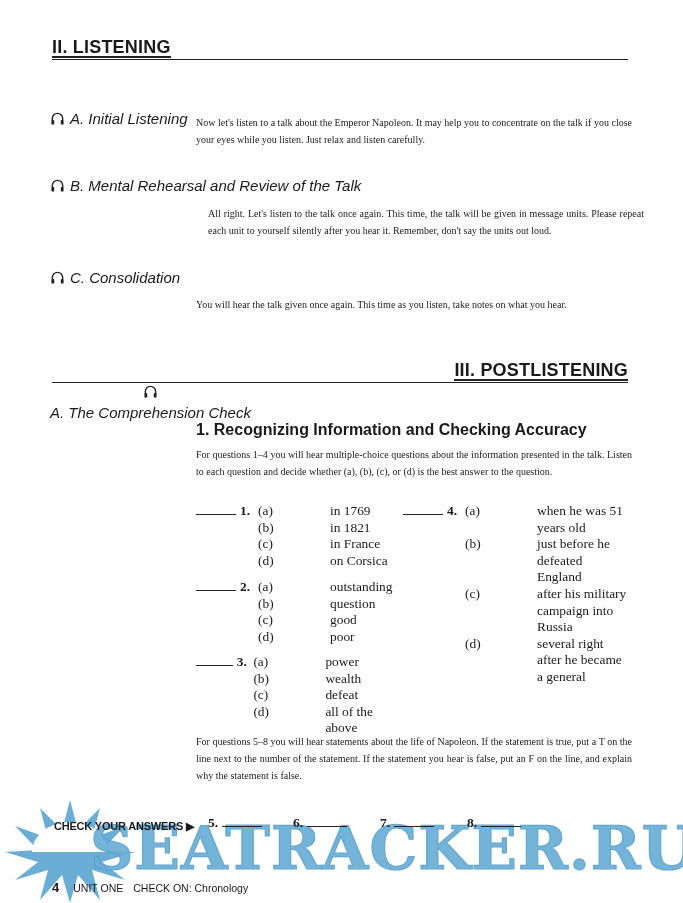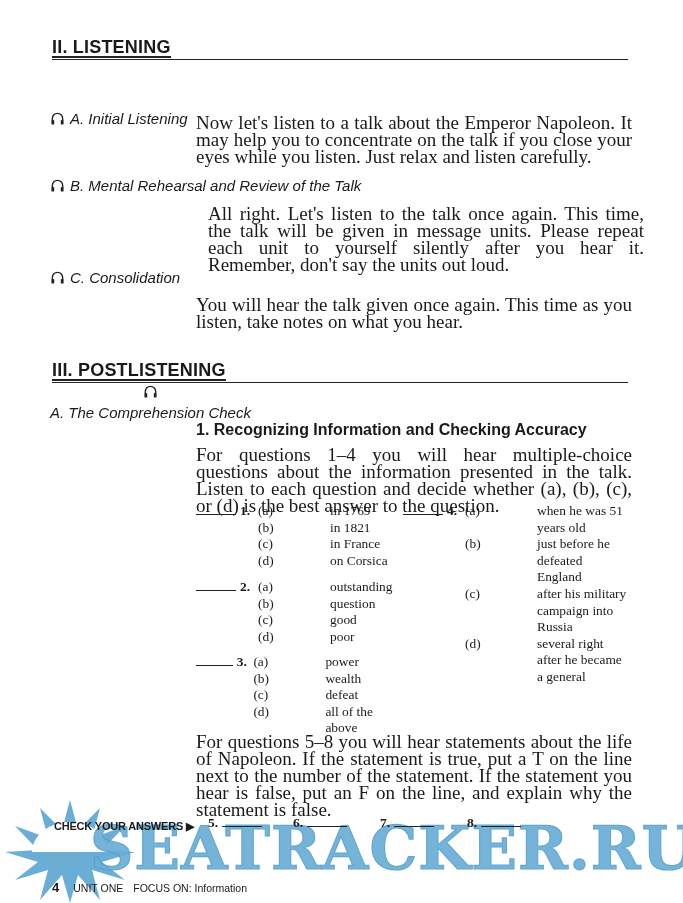--- a/index.html
+++ b/index.html
@@ -7,21 +7,21 @@
   .sans { font-family: "Liberation Sans", sans-serif; }
   .serif { font-family: "Liberation Serif", serif; }
 
   .section-head { position: absolute; left: 52px; width: 576px; font-weight: bold; font-size: 18px; letter-spacing: 0.2px; }
   .section-head .rule { position: absolute; left: 0; right: 0; bottom: -2px; border-bottom: 1.5px solid #222; }
   .section-head .title { position: relative; border-bottom: 2.5px solid #222; padding-bottom: 0px; display: inline-block; line-height: 17px; }
 
   .sub-head { position: absolute; left: 50px; font-style: italic; font-size: 15px; display: flex; align-items: center; gap: 5px; }
   .sub-head svg { width: 15px; height: 15px; }
 
-  .para { position: absolute; left: 196px; width: 436px; font-size: 19px; line-height: 17px; text-align: justify; }
+  .para { position: absolute; left: 196px; width: 436px; font-size: 10px; line-height: 17px; text-align: justify; }
 
   .task-head { position: absolute; left: 196px; font-weight: bold; font-size: 16px; }
 
   .q { position: absolute; font-size: 13.4px; line-height: 16.6px; }
   .q .qrow { display: flex; }
   .q .blank { display: inline-block; width: 40px; border-bottom: 1px solid #222; height: 11px; margin-right: 4px; }
   .q .num { font-weight: bold; width: 18px; }
   .q .opts { display: flex; flex-direction: column; }
   .q .opt { display: flex; }
   .q .letter { width: 24px; flex: none; }
@@ -68,21 +68,21 @@
 <div class="sub-head sans" style="top:269px;">
   <svg viewBox="0 0 16 16">
       <path d="M2.5 10 V8 A5.5 5.5 0 0 1 13.5 8 V10" fill="none" stroke="#222" stroke-width="1.5"></path>
       <rect x="1.5" y="9.5" width="3" height="5" rx="1" fill="#222"></rect>
       <rect x="11.5" y="9.5" width="3" height="5" rx="1" fill="#222"></rect>
     </svg>
   <span>C. Consolidation</span>
 </div>
 <div class="para serif" style="top:296px;">You will hear the talk given once again. This time as you listen, take notes on what you hear.</div>
 
-<div class="section-head sans" style="top:360px;">
+<div class="section-head sans" style="top:360px;text-align:right;">
   <span class="title">III. POSTLISTENING</span>
   <div class="rule"></div>
 </div>
 
 <div class="sub-head sans" style="top:384px;flex-direction:column;">
   <svg viewBox="0 0 16 16">
       <path d="M2.5 10 V8 A5.5 5.5 0 0 1 13.5 8 V10" fill="none" stroke="#222" stroke-width="1.5"></path>
       <rect x="1.5" y="9.5" width="3" height="5" rx="1" fill="#222"></rect>
       <rect x="11.5" y="9.5" width="3" height="5" rx="1" fill="#222"></rect>
     </svg>
@@ -218,14 +218,14 @@
     <span class="line"></span>
 </div>
 <div class="answers serif" style="left:467px;">
   <span>8.</span>
     <span class="line"></span>
 </div>
 
 <div class="page-footer sans">
   <span class="pnum">4</span>
   <span>UNIT ONE</span>
-  <span>FOCUS ON: Information</span>
+  <span>CHECK ON: Chronology</span>
 </div>
 
 </body></html>

